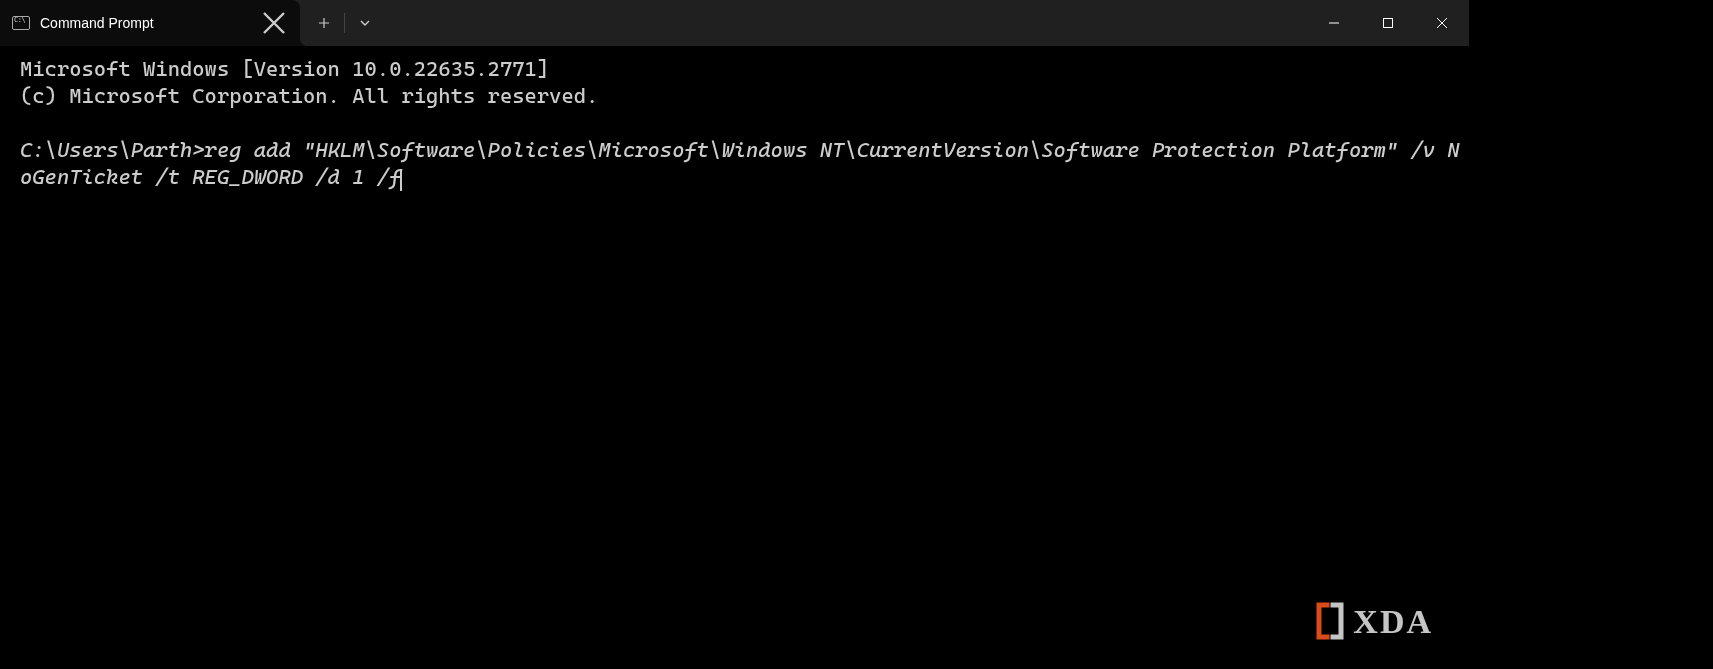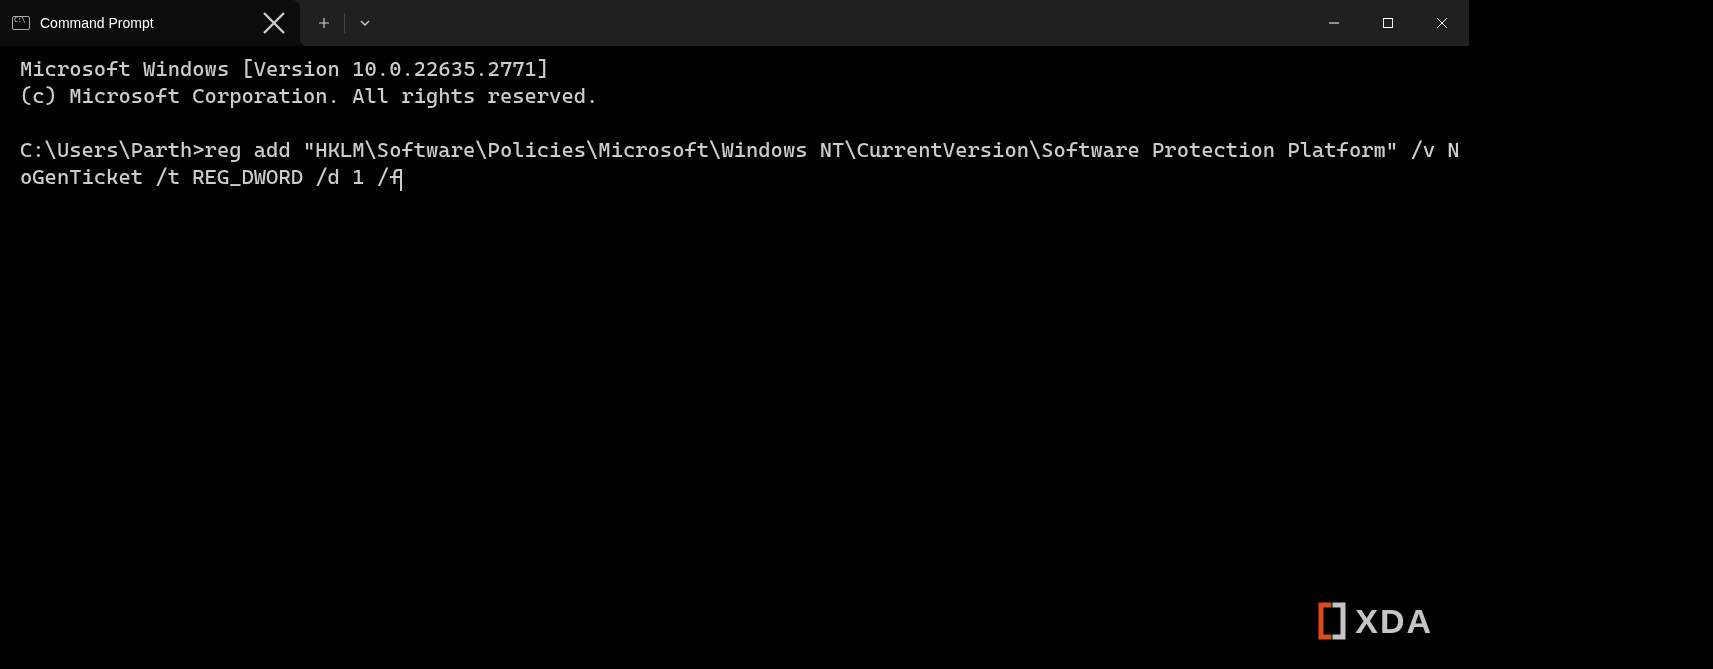--- a/index.html
+++ b/index.html
@@ -68,41 +68,41 @@
     font-family: "Cascadia Mono", Consolas, "Courier New", monospace;
     font-size: 21px;
     line-height: 27px;
     color: #cccccc;
     white-space: pre-wrap;
     word-break: break-all;
     overflow: hidden;
     position: relative;
   }
   .term-line { display: block; }
-  .prompt-wrap { display: block; }
+  .prompt-wrap { display: block; font-style: italic; }
   .cursor {
     display: inline-block;
     width: 2px; height: 22px;
     background: #ccc;
     vertical-align: text-bottom;
     margin-left: -1px;
     position: relative;
     top: 2px;
   }
 
   
   .watermark {
     position: absolute; right: 36px; bottom: 28px;
     display: flex; align-items: center; gap: 6px;
     opacity: 0.85;
   }
   .wm-brackets { display: flex; align-items: center; }
   .wm-brackets svg { width: 34px; height: 40px; }
   .wm-text {
-    font-family: Liberation Sans, sans-serif;
+    font-family: Liberation Serif, serif;
     font-weight: 900;
     font-size: 34px;
     letter-spacing: 2px;
     color: #e8e8e8;
   }
 </style>
 </head>
 <body>
 
 <div class="window">

